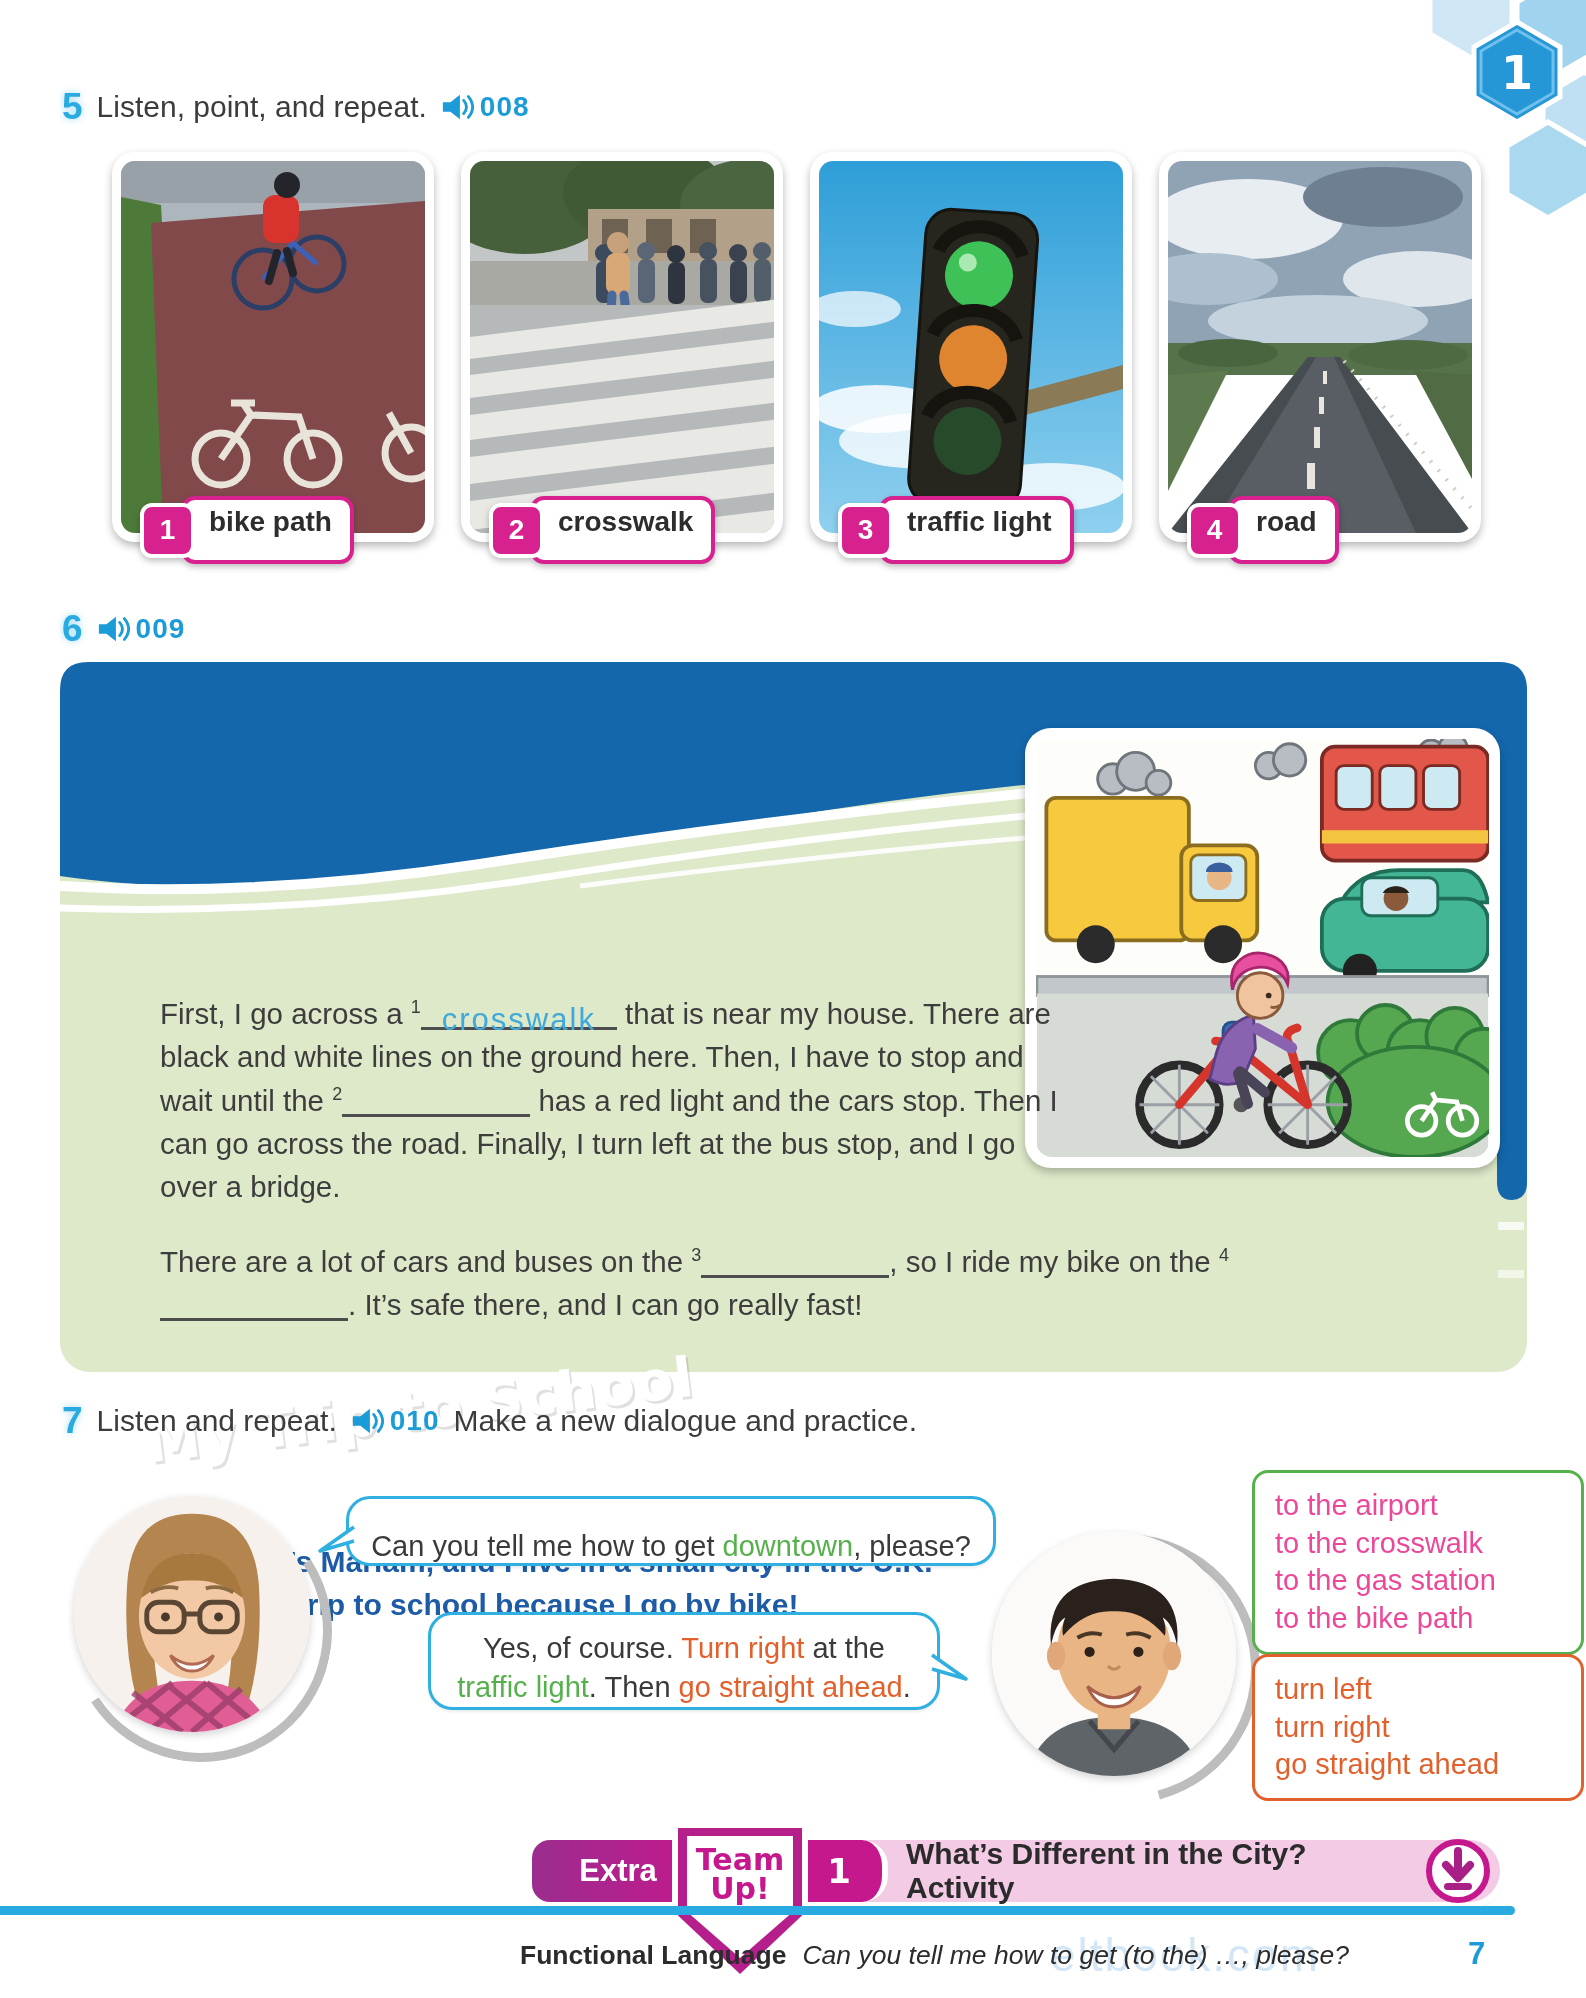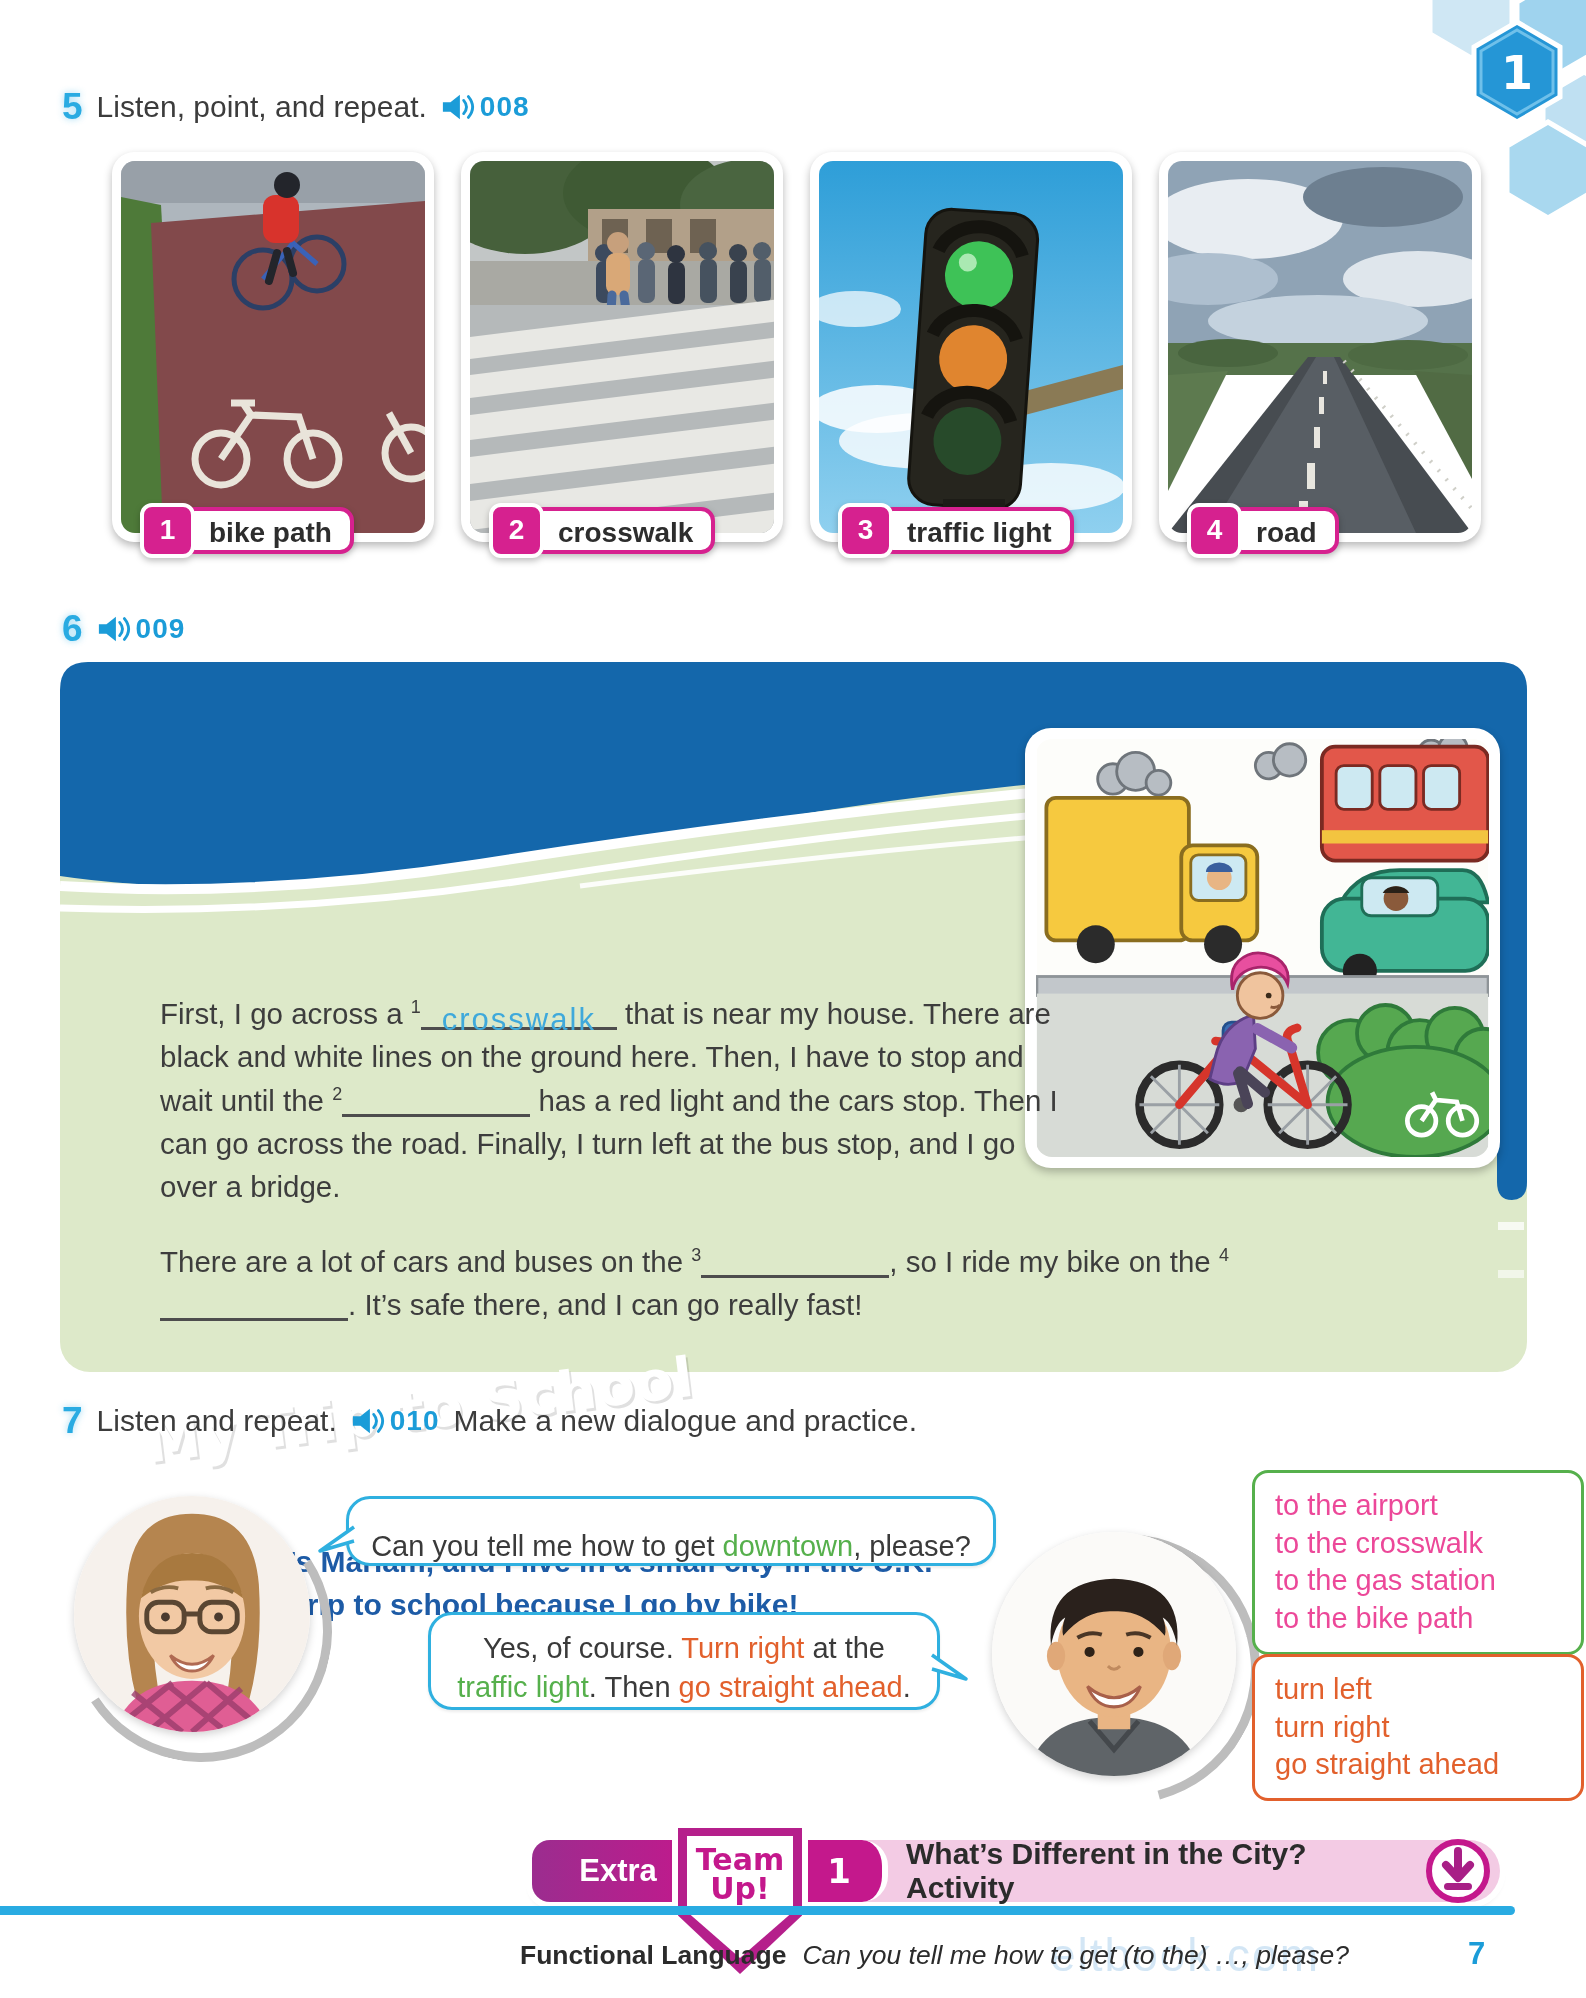--- a/index.html
+++ b/index.html
@@ -13,21 +13,21 @@
   .audio .anum{color:#1b9cd8;font-weight:bold;font-size:28px;letter-spacing:1px;}
   .refnum{color:#29abe2;font-weight:bold;}
   
   .pcard{position:absolute;width:322px;height:390px;background:#fff;border-radius:22px;
          box-shadow:0 4px 8px rgba(0,0,0,.28);padding:0;}
   .pcard svg{position:absolute;left:9px;top:9px;border-radius:14px;}
   .pill{position:absolute;display:flex;align-items:center;height:52px;filter:drop-shadow(0 3px 3px rgba(0,0,0,.25));}
   .pillnum{position:relative;z-index:2;width:47px;height:47px;background:#d6218f;border:4px solid #fff;
            border-radius:12px;color:#fff;font-weight:bold;font-size:28px;display:flex;align-items:center;justify-content:center;}
   .pilllabel{position:relative;z-index:1;margin-left:-14px;background:#fff;border:4px solid #d6218f;
-             border-radius:14px;padding:6px 18px 1px 24px;font-weight:bold;font-size:28px;color:#2d2d2d;white-space:nowrap;}
+             border-radius:14px;padding:6px 18px 22px 24px;font-weight:bold;font-size:28px;color:#2d2d2d;white-space:nowrap;}
   
   .readcard{position:absolute;left:60px;top:662px;width:1467px;height:710px;}
   .rtitle{position:absolute;left:84px;top:716px;font-family:"DejaVu Sans","Liberation Sans",sans-serif;
           font-size:55px;font-weight:800;color:#ffffff;transform:rotate(-7deg);letter-spacing:1px;
           text-shadow:2px 3px 0 rgba(0,0,0,.12);}
   .illus{position:absolute;left:965px;top:66px;width:475px;height:440px;background:#fff;border-radius:26px;
          box-shadow:0 4px 8px rgba(0,0,0,.25);padding:11px;box-sizing:border-box;}
   .illus svg{border-radius:16px;}
   .intro{position:absolute;left:100px;top:878px;width:900px;font-size:30px;font-weight:bold;
          color:#1d5ba6;line-height:1.44;}

